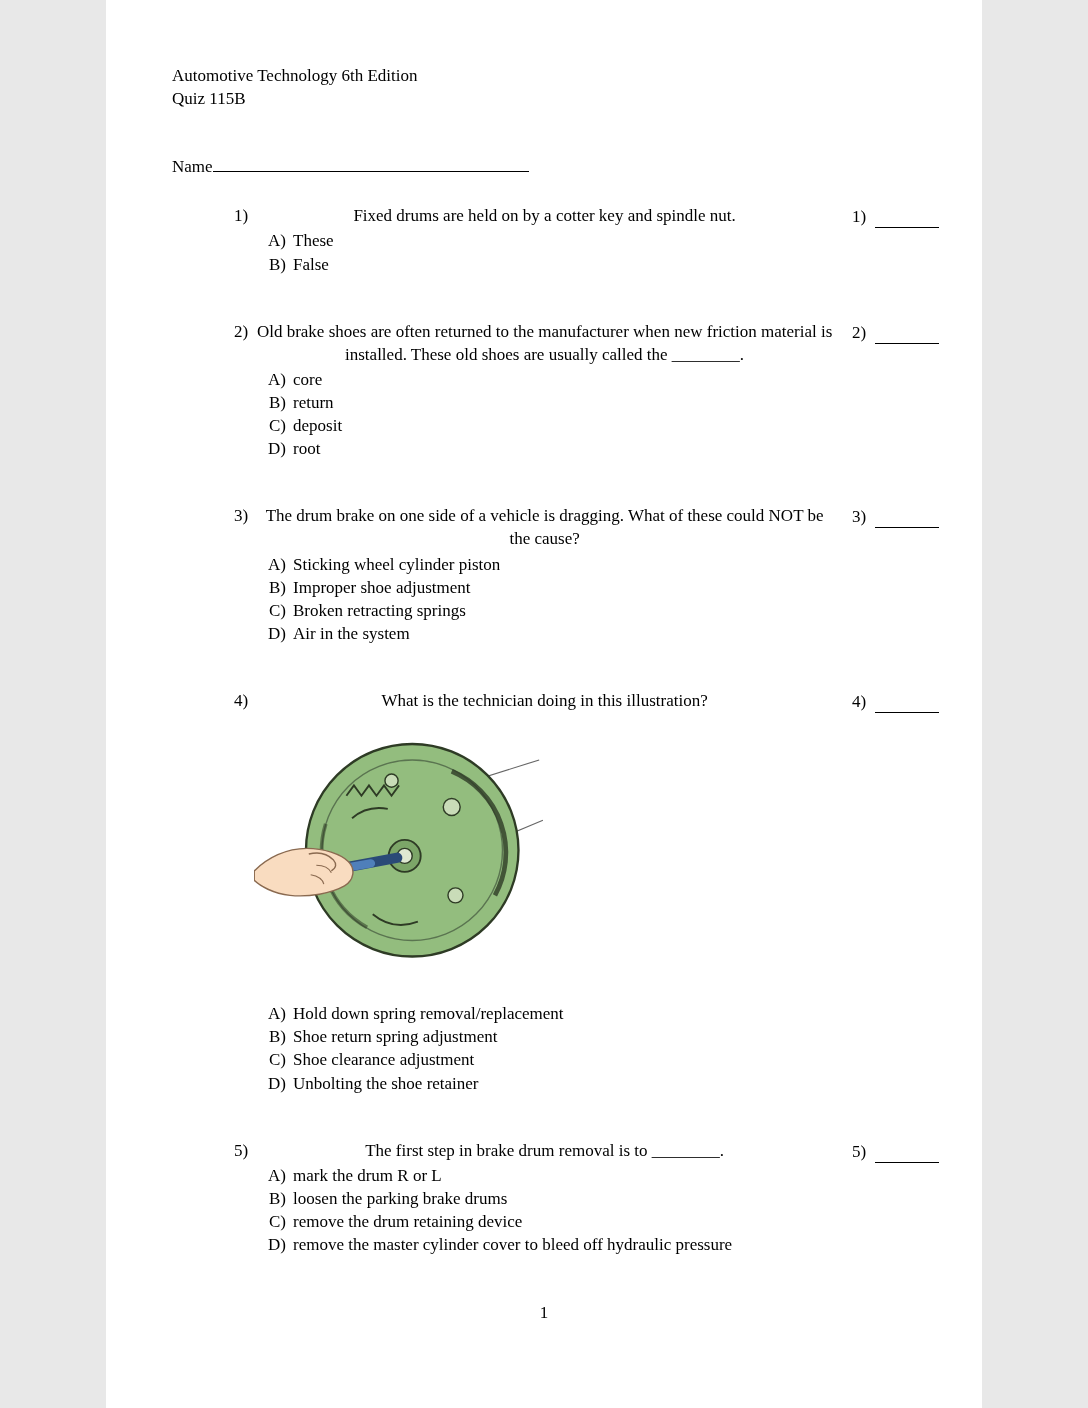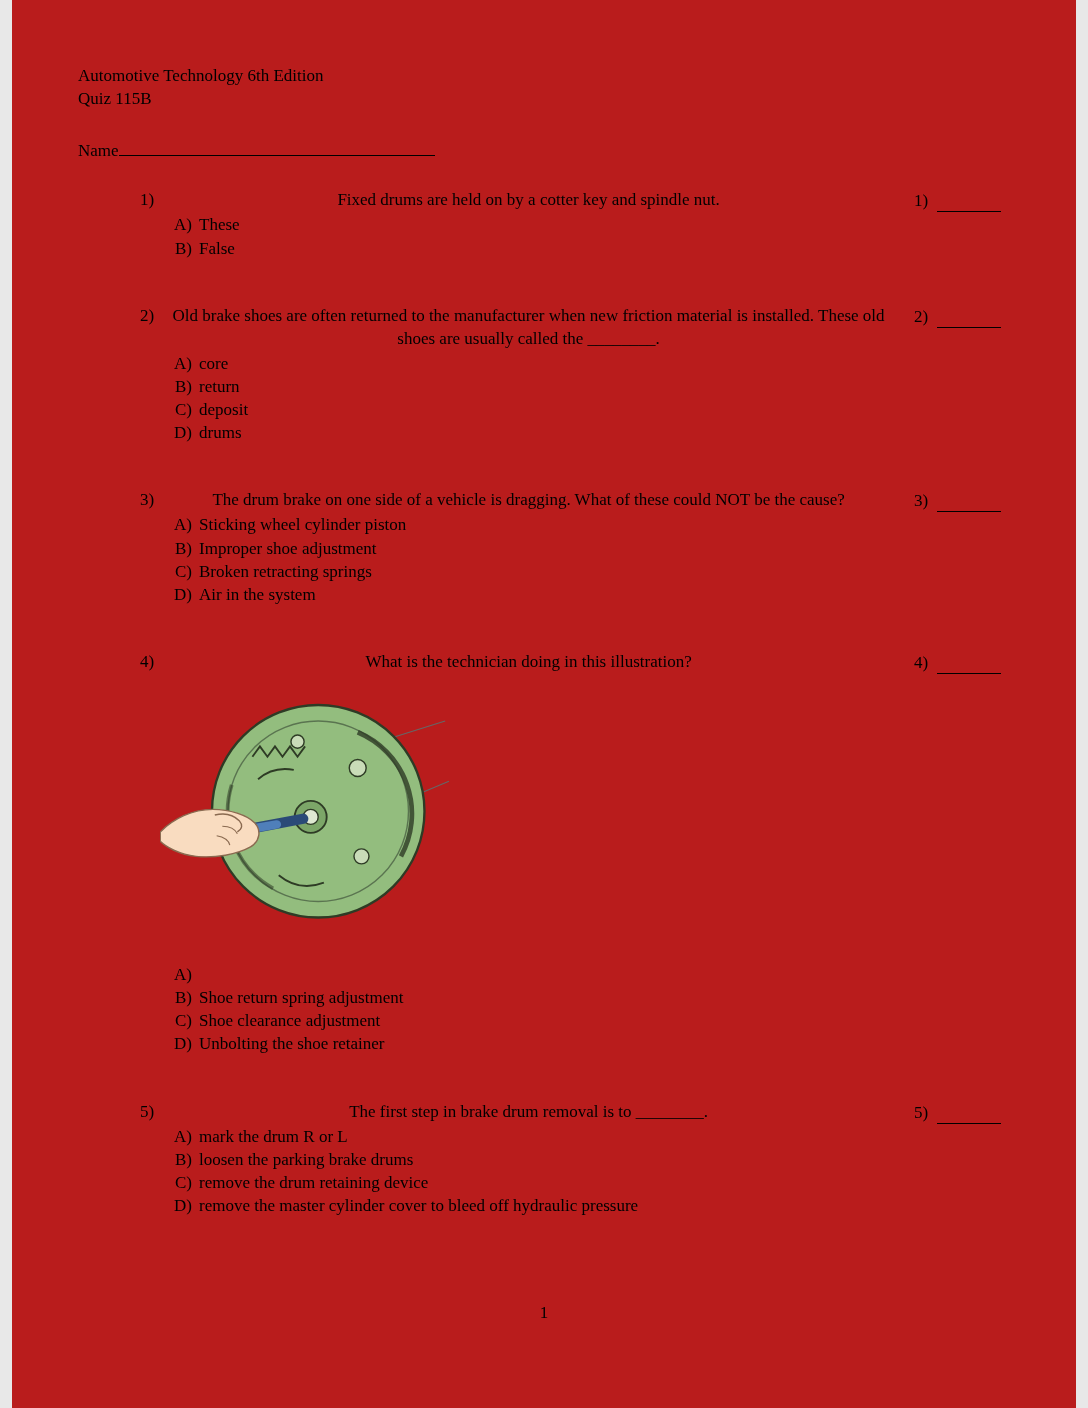--- a/index.html
+++ b/index.html
@@ -1,30 +1,30 @@
 <!DOCTYPE html>
 <html><head>
 <meta charset="utf-8">
 <style>
   html,body{margin:0;padding:0;background:#e8e8e8;}
   .page{
     position:relative;
-    width:1064px;
+    width:876px;
     min-height:1408px;
     margin:0 auto;
-    background:#b91c1c;
+    background:#ffffff;
     box-sizing:border-box;
-    padding:64px 62px 40px 66px;
+    padding:64px 30px 40px 66px;
     font-family:"Liberation Serif", serif;
     font-size:17px;
     line-height:1.36;
     color:#000;
   }
   .hdr-line{white-space:nowrap;}
-  .name-row{margin-top:28px;}
+  .name-row{margin-top:44px;}
   .nameline{
     display:inline-block;
     width:316px;
     border-bottom:1.2px solid #000;
     height:1.0em;
     vertical-align:baseline;
   }
   .instructions{
     margin-top:44px;
     font-weight:bold;
@@ -123,21 +123,21 @@
           <div class="choice">
               <span class="cl">B)</span>
               <span>return</span>
             </div>
           <div class="choice">
               <span class="cl">C)</span>
               <span>deposit</span>
             </div>
           <div class="choice">
               <span class="cl">D)</span>
-              <span>drums</span>
+              <span>root</span>
             </div>
         </div>
       </div>
       <div class="qanswer">
         <span>2)</span>
           <span class="ansline"></span>
       </div>
     </div>
 
     <div class="question">
@@ -215,20 +215,21 @@
               <path d="M58 134 q16 -4 26 6 q6 7 -2 12" fill="#f9dcc0" stroke="#8a6a50" stroke-width="1.5"></path>
               <path d="M66 146 q12 0 16 8" fill="none" stroke="#8a6a50" stroke-width="1.2"></path>
               <path d="M60 156 q12 2 14 10" fill="none" stroke="#8a6a50" stroke-width="1.2"></path>
             </g>
           </svg>
         </div>
 
         <div class="choices">
           <div class="choice">
               <span class="cl">A)</span>
+              <span>Hold down spring removal/replacement</span>
             </div>
           <div class="choice">
               <span class="cl">B)</span>
               <span>Shoe return spring adjustment</span>
             </div>
           <div class="choice">
               <span class="cl">C)</span>
               <span>Shoe clearance adjustment</span>
             </div>
           <div class="choice">

